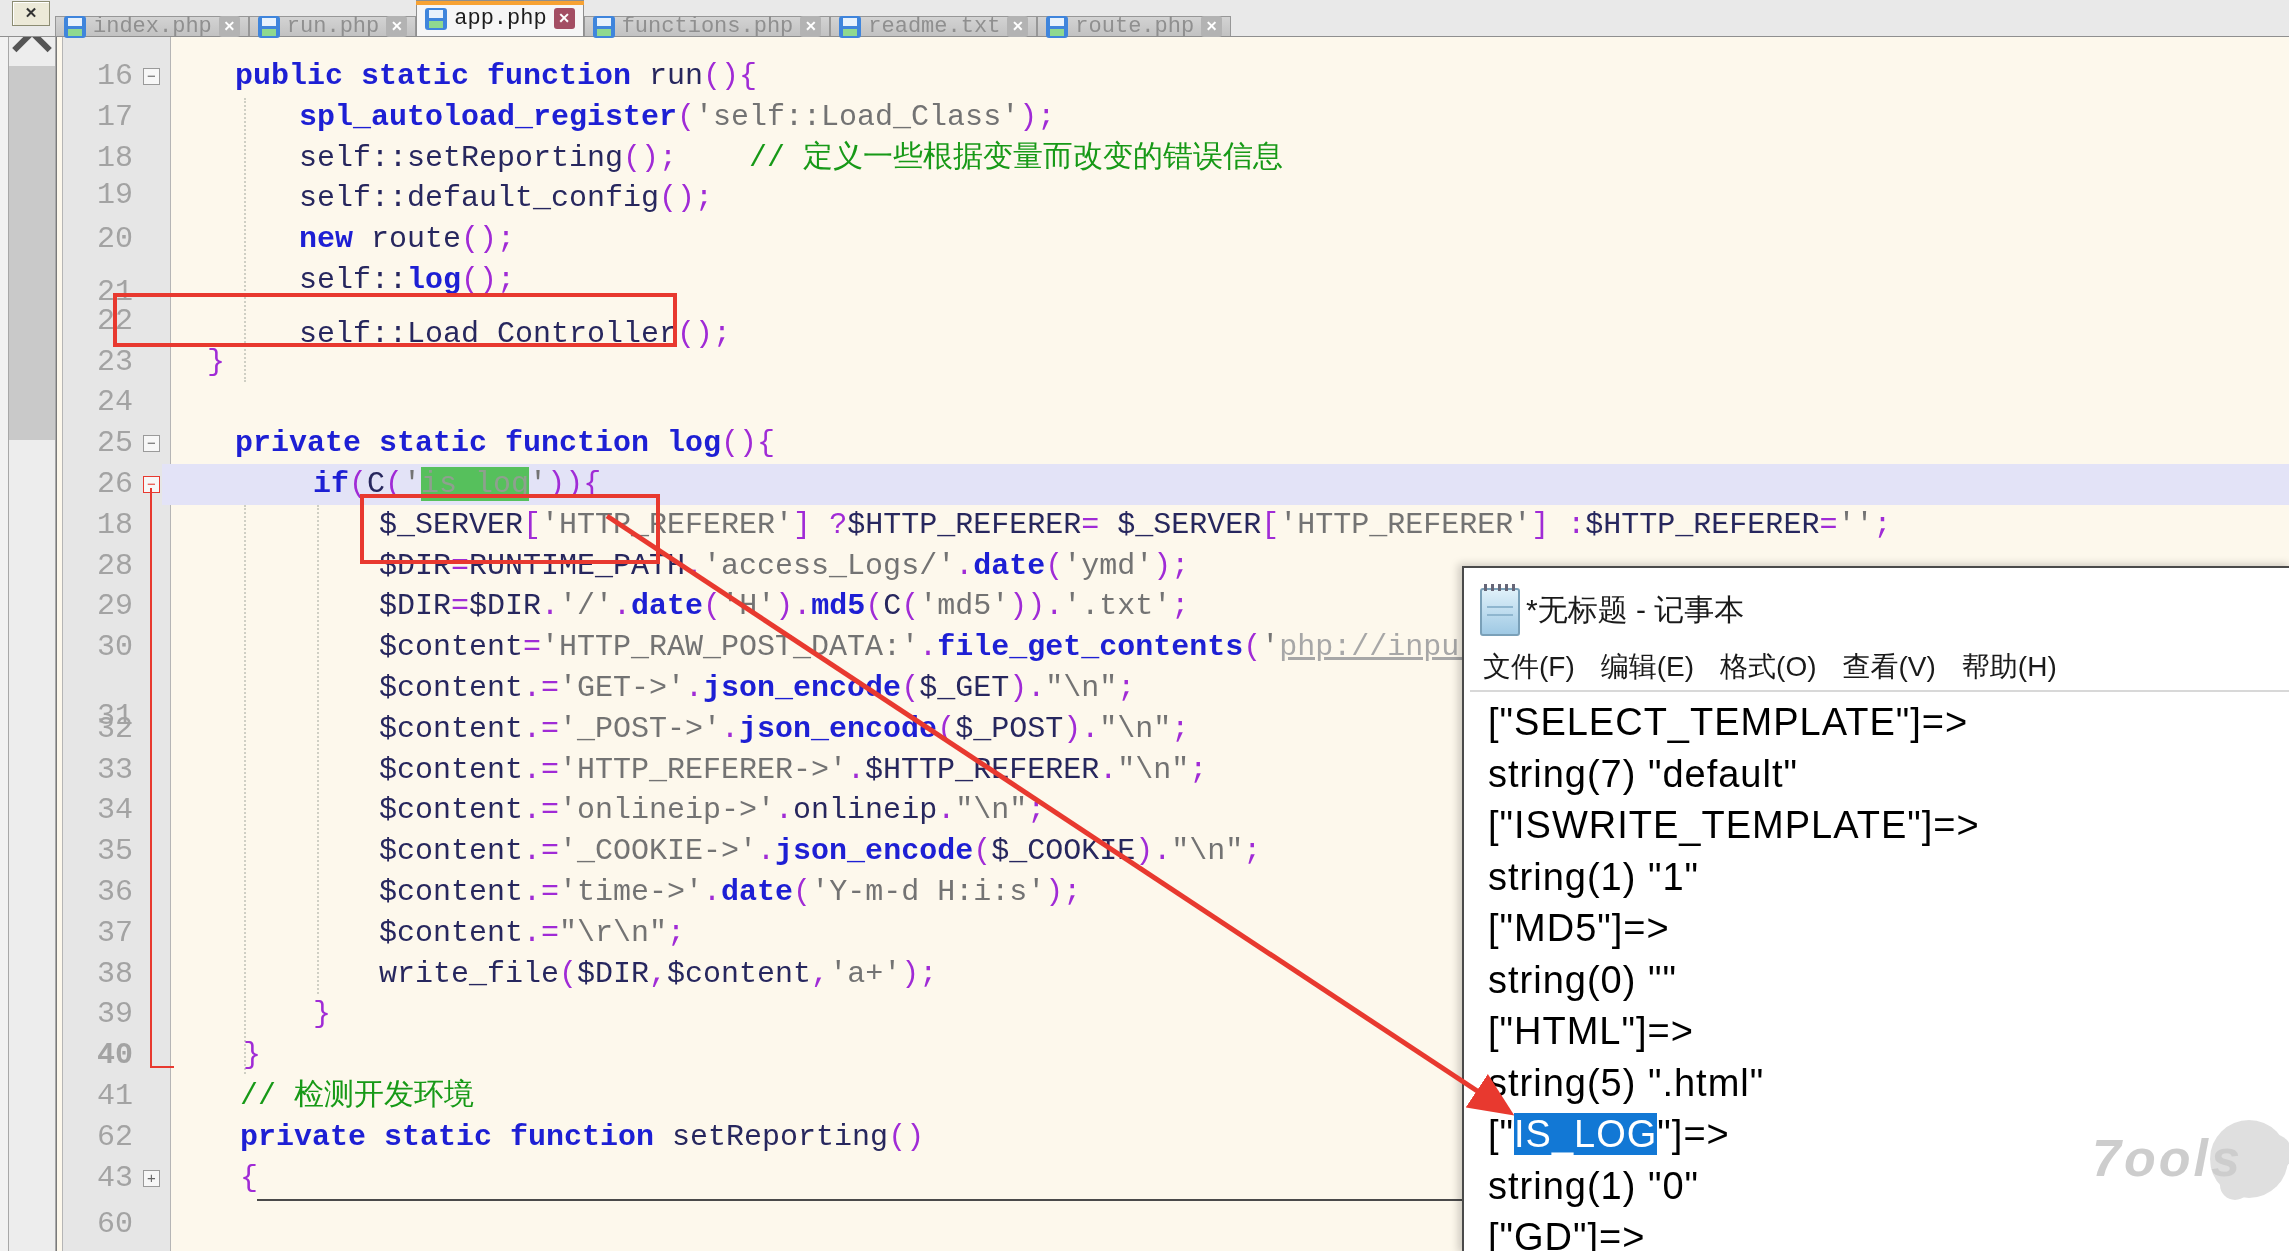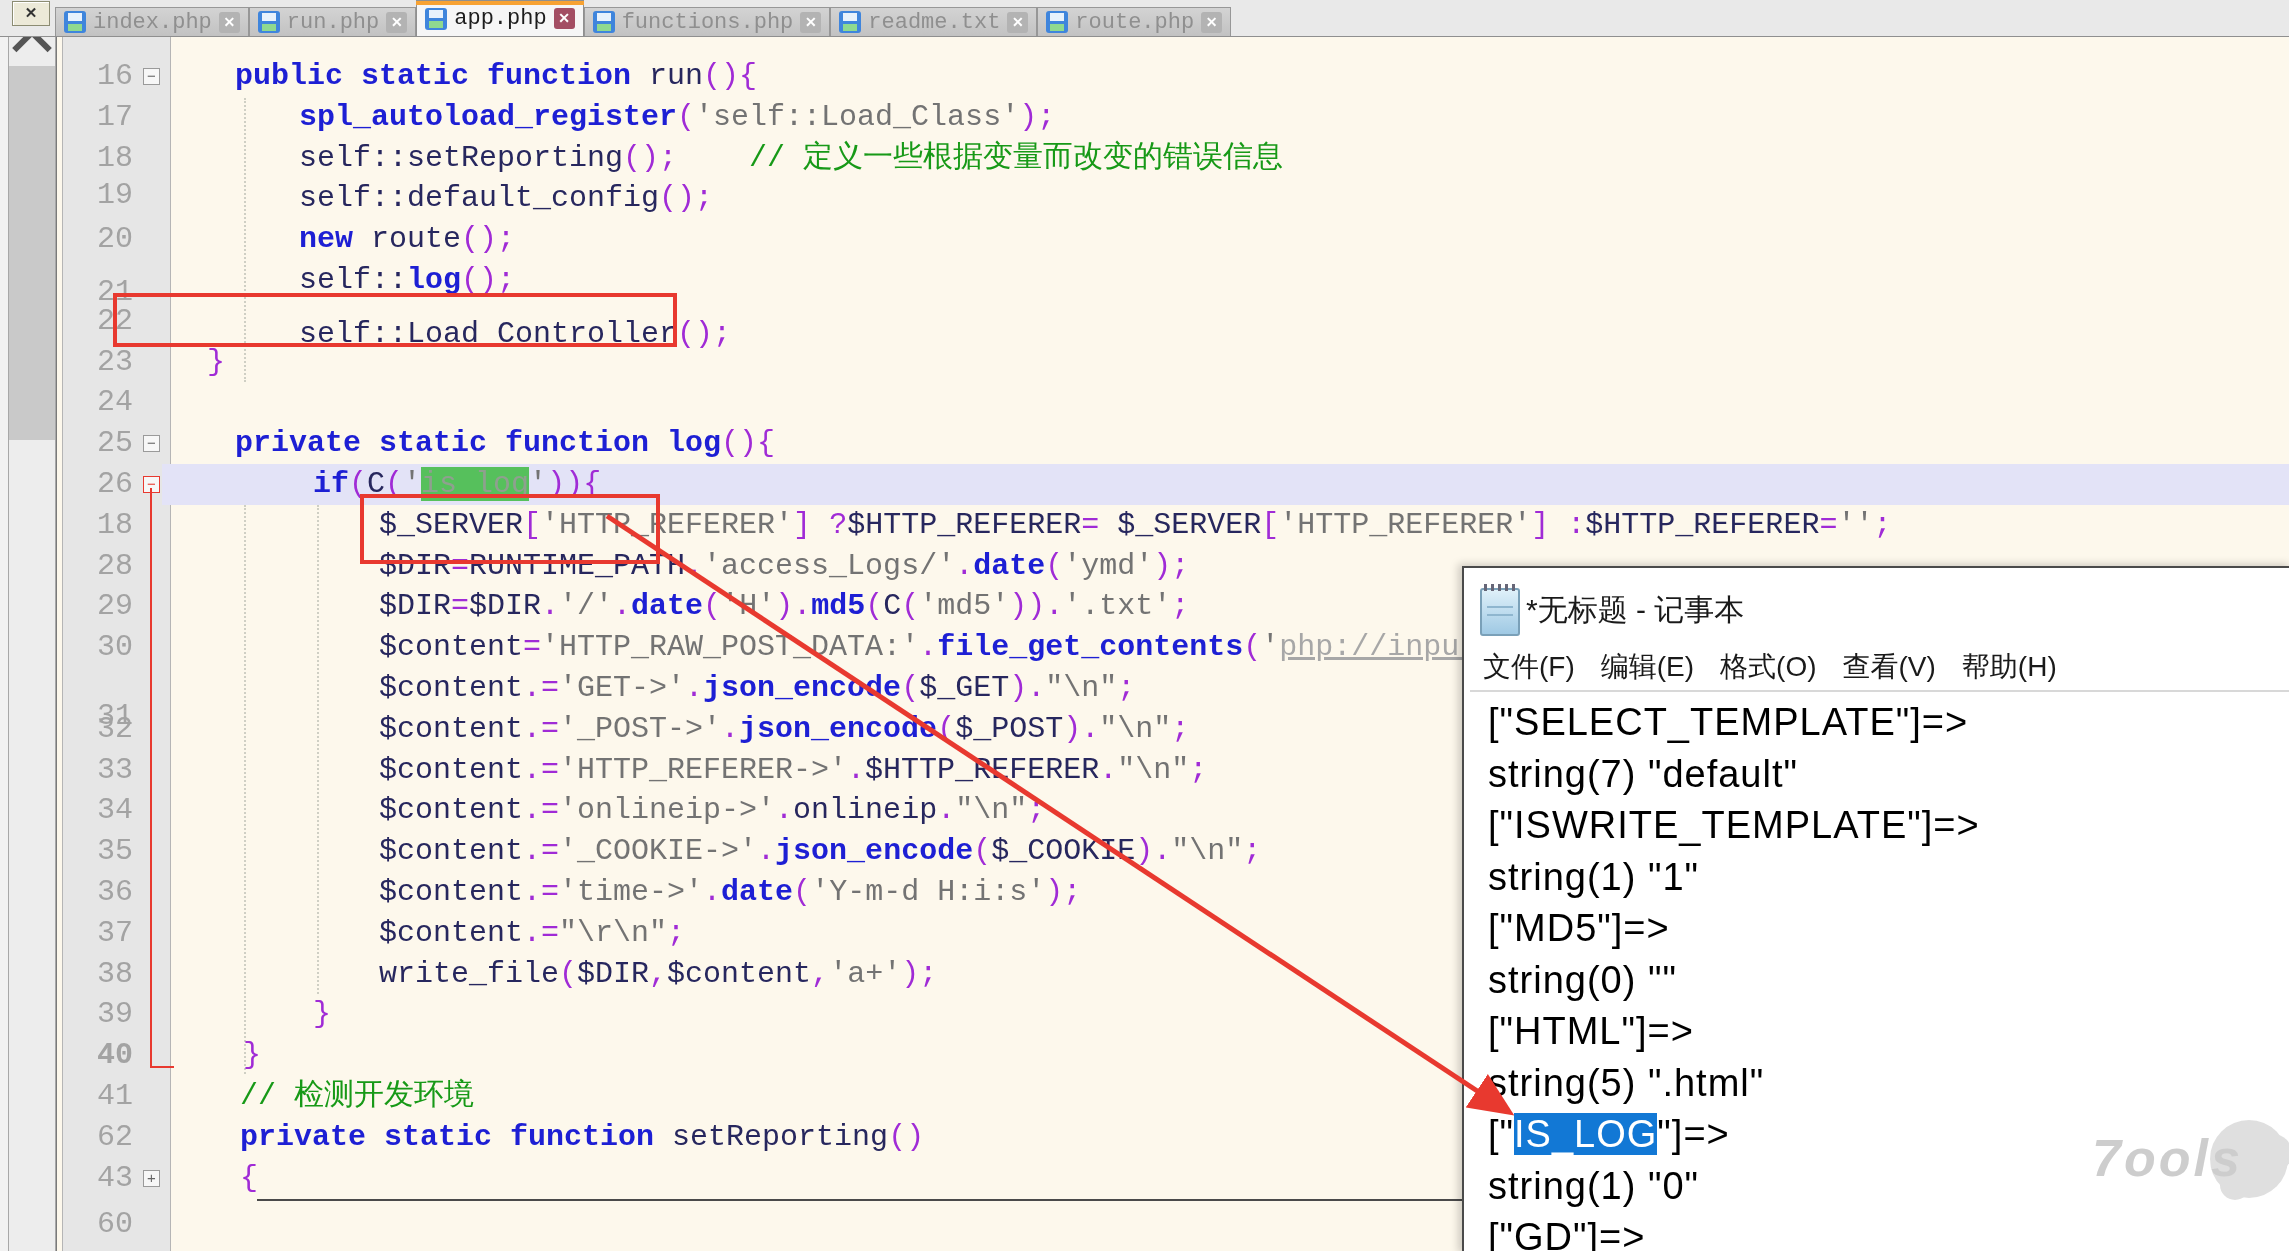--- a/index.html
+++ b/index.html
@@ -6,21 +6,21 @@
   body{width:2289px;height:1251px;position:relative;overflow:hidden;
        background:#f2f2f2;font-family:"Liberation Sans",sans-serif;}
 
   
   .tabbar{position:absolute;left:0;top:0;width:2289px;height:36px;background:#e9e9e9;
           border-bottom:1px solid #8f8f8f;z-index:5;}
   .win-btn{position:absolute;left:12px;top:1px;width:36px;height:23px;background:#ece9d8;
            border:1px solid #8c8c73;box-shadow:inset 1px 1px 0 #fff;
            font-size:15px;font-weight:bold;color:#333;text-align:center;line-height:22px;}
   .tabs{position:absolute;left:55px;top:0;height:36px;display:flex;align-items:flex-end;}
-  .tab{box-sizing:border-box;height:29px;display:flex;align-items:center;gap:7px;
+  .tab{box-sizing:border-box;height:20px;display:flex;align-items:center;gap:7px;
        padding:0 8px;background:linear-gradient(#d3d3d3,#c2c2c2);
        border:1px solid #979797;border-bottom:none;cursor:default;}
   .tab.active{height:36px;background:#f6f6f6;border-color:#8f8f8f;position:relative;}
   .tab.active::before{content:"";position:absolute;left:-1px;right:-1px;top:0;height:4px;background:#f7a233;}
   .tab-label{font-family:"Liberation Mono",monospace;font-size:22px;color:#8f8f8f;white-space:nowrap;}
   .tab.active .tab-label{color:#1d1d1d;}
   .floppy{position:relative;width:22px;height:22px;background:#3f85dc;border-radius:3px;display:inline-block;flex:none;}
   .floppy .f-top{position:absolute;left:4px;top:2px;width:14px;height:8px;background:#e8f2fc;}
   .floppy .f-bot{position:absolute;left:4px;bottom:2px;width:14px;height:7px;background:#8fd98f;}
   .tab-close{width:21px;height:21px;border-radius:3px;background:#b3b3b3;color:#fff;

